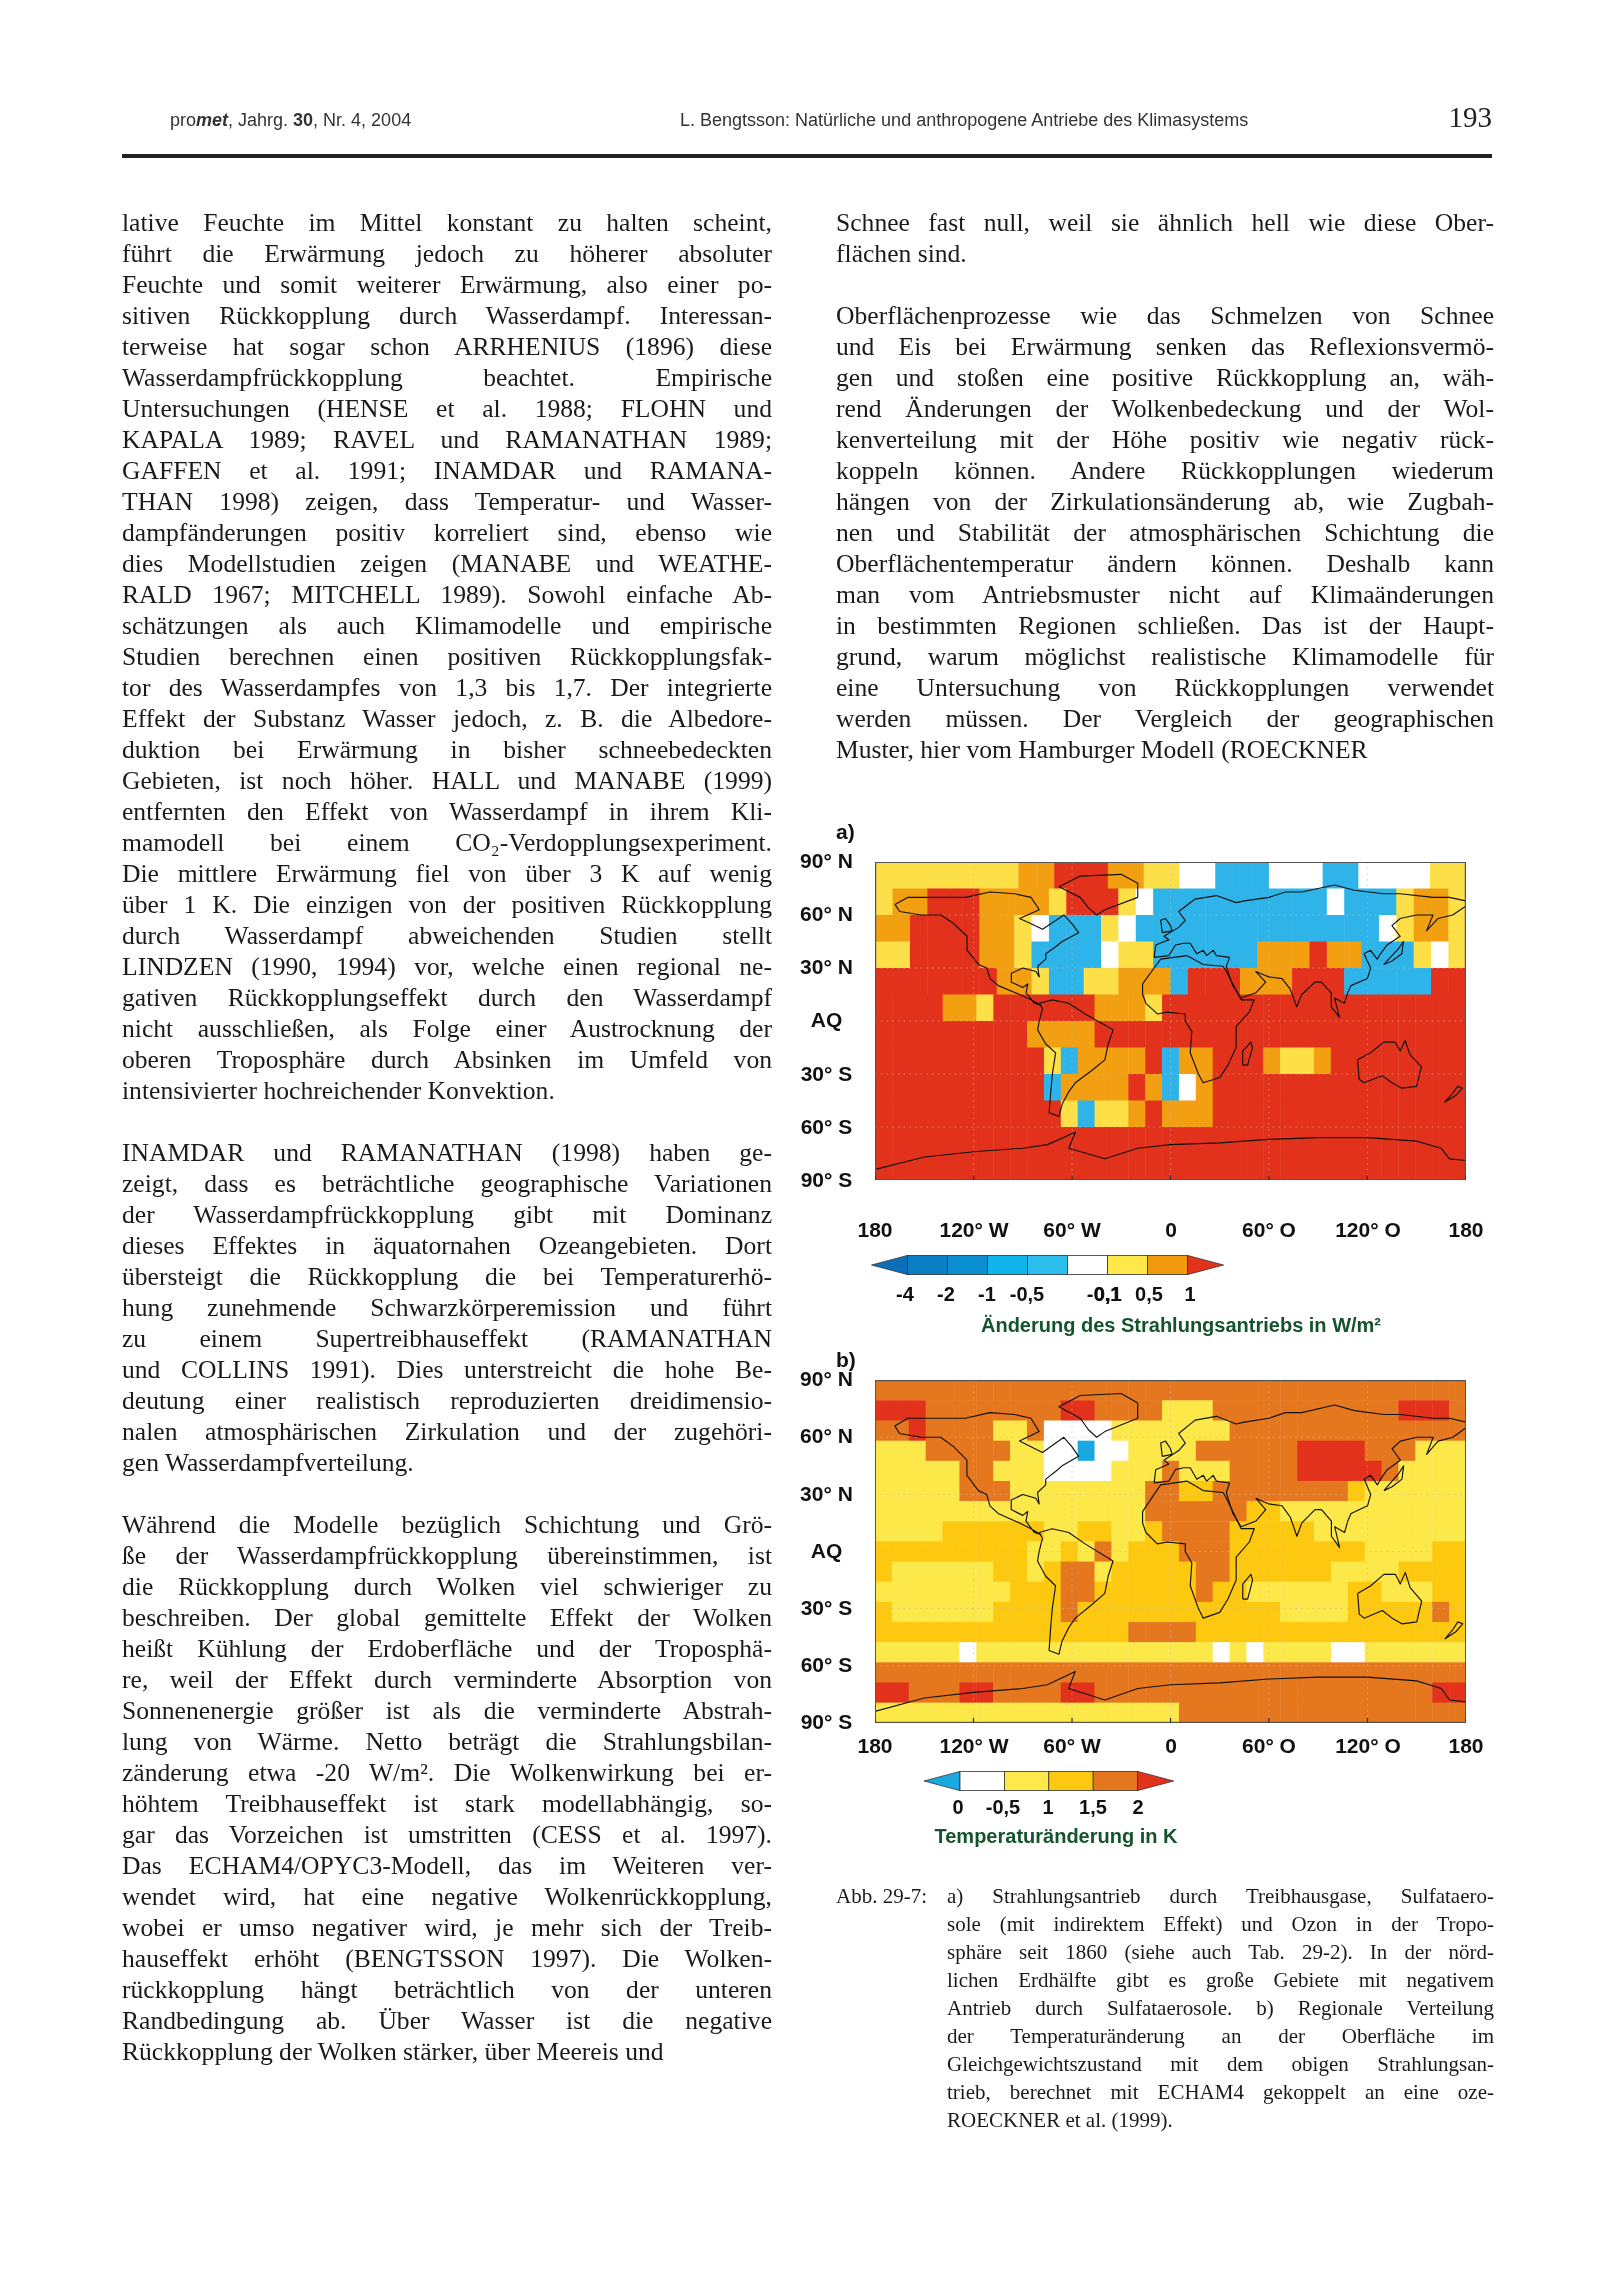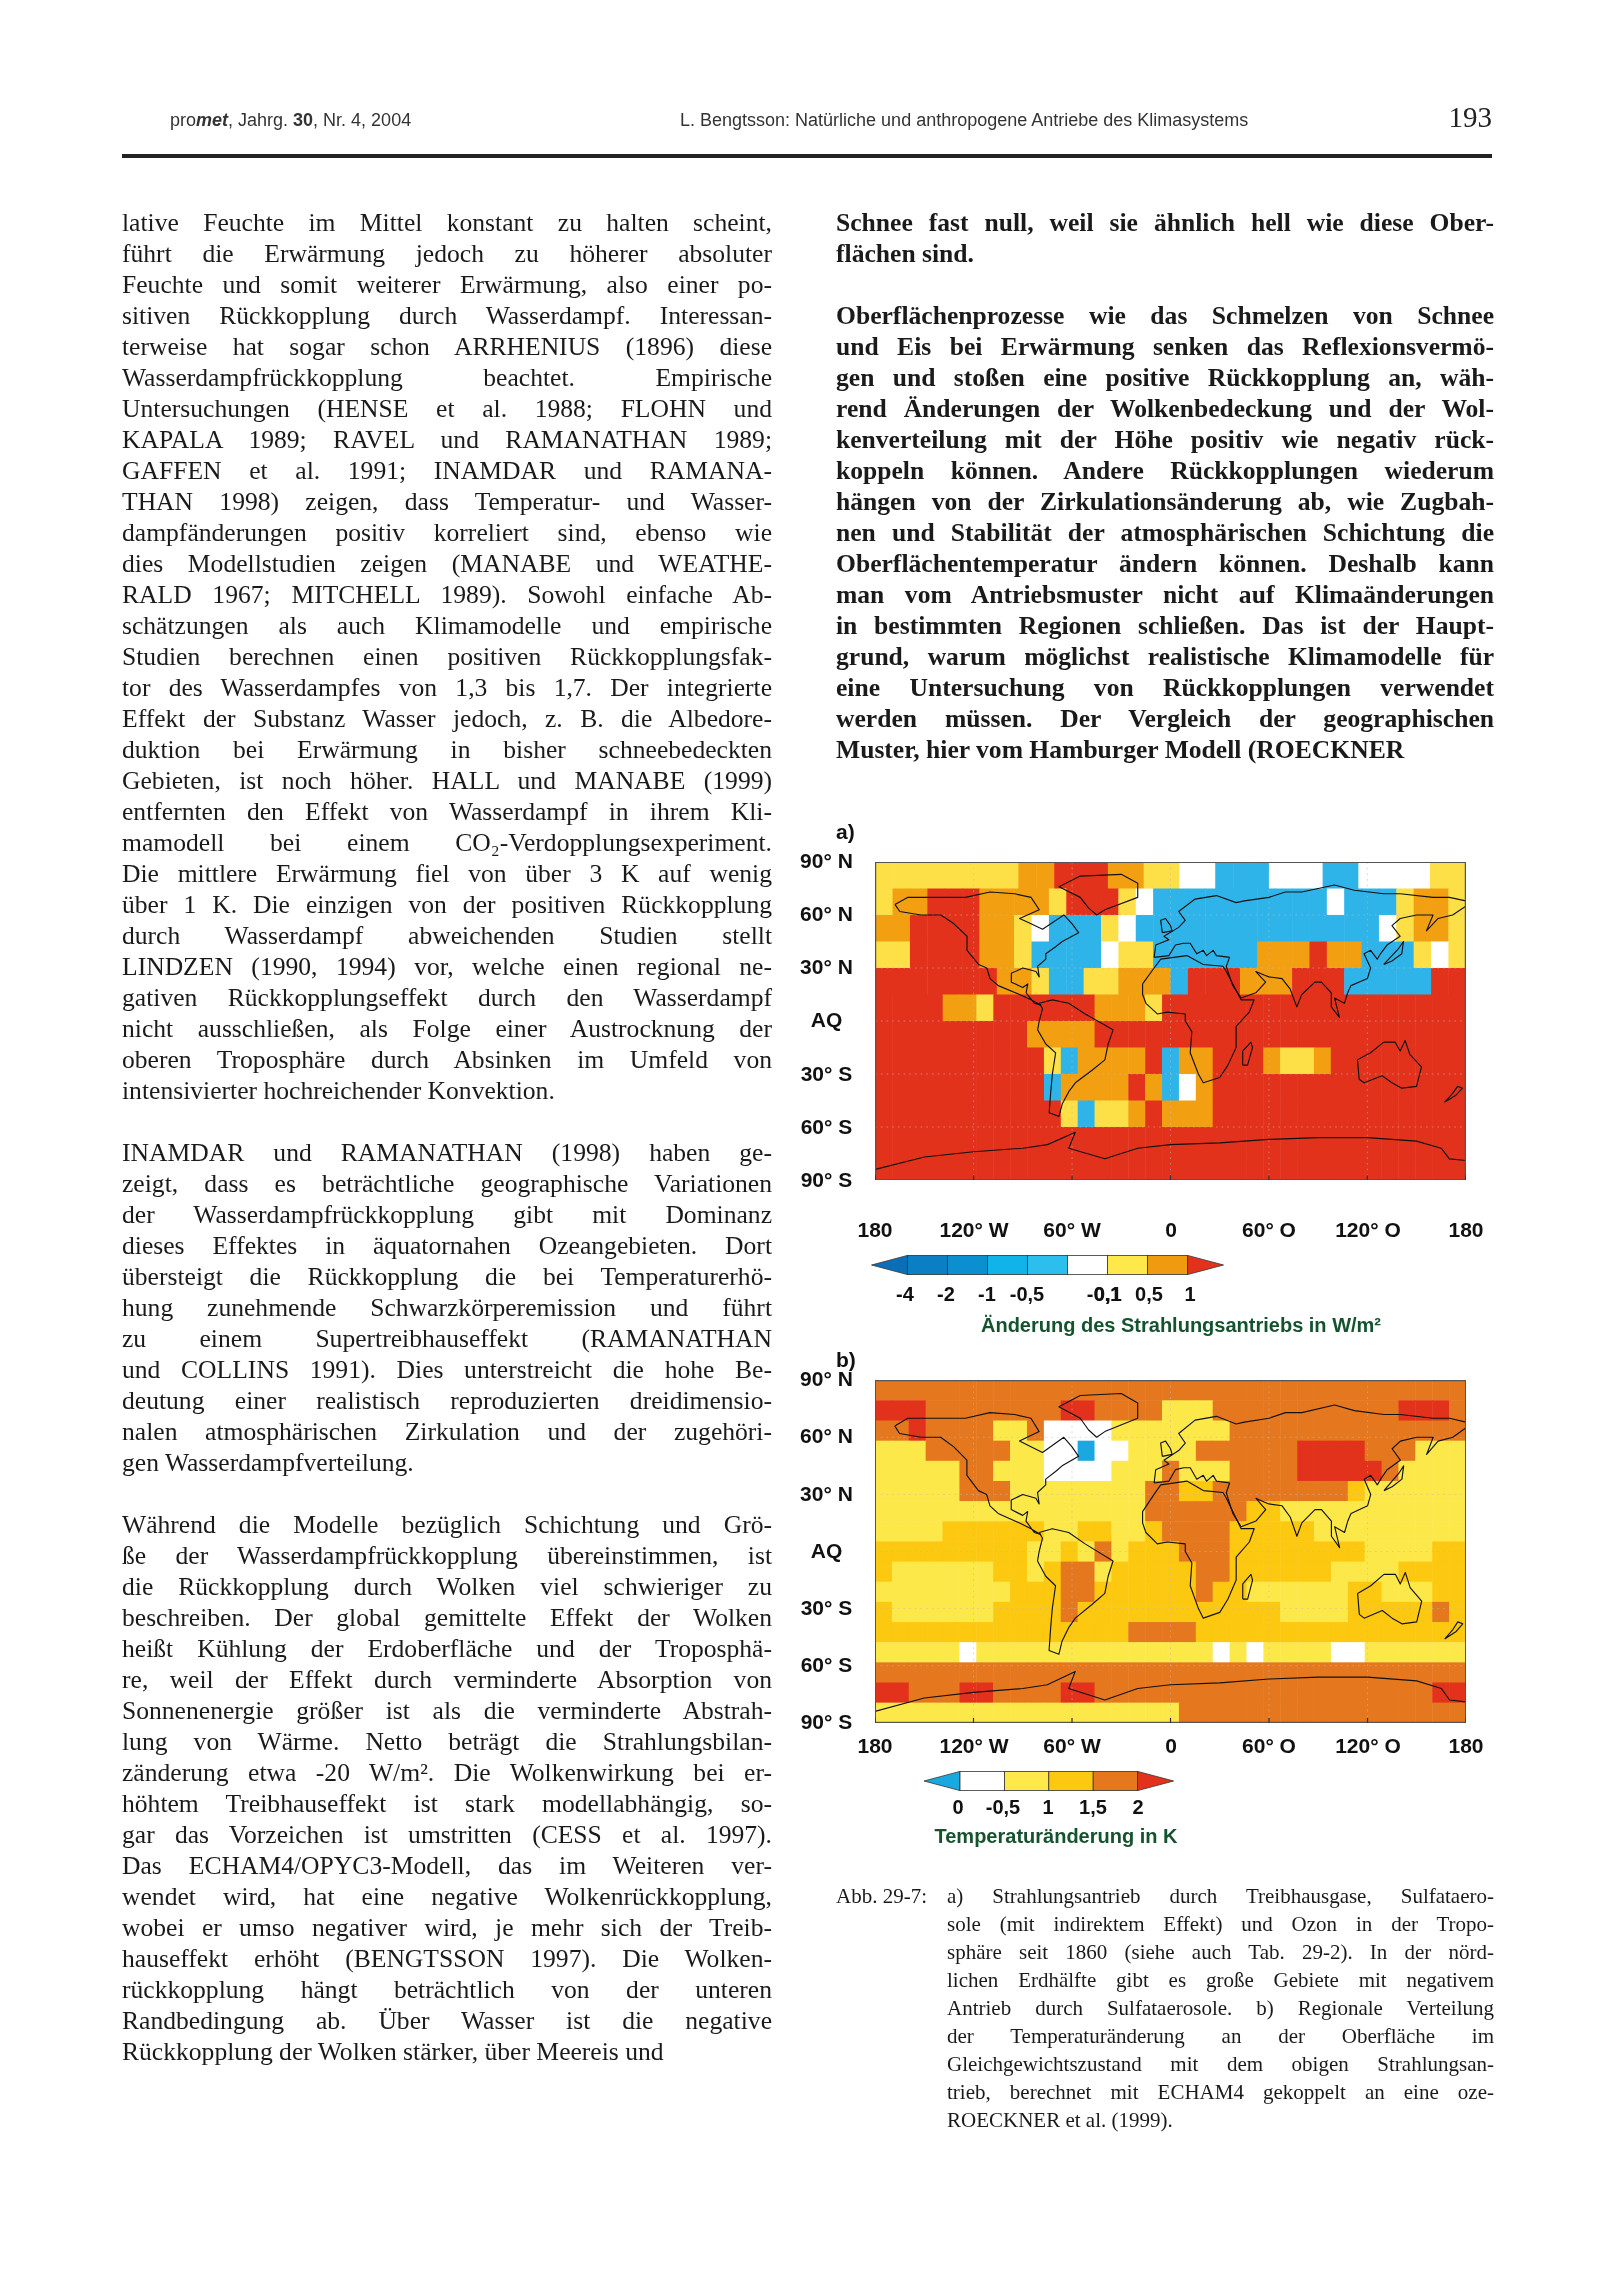--- a/index.html
+++ b/index.html
@@ -4,21 +4,21 @@
 <style>
   html, body { margin:0; padding:0; background:#ffffff; }
   body { width:1624px; height:2295px; position:relative; overflow:hidden; color:#1a1a1a; }
   .hdr { position:absolute; top:110px; font-family:"Liberation Sans", sans-serif; font-size:18px; color:#333;margin-left:48px; }
   .hdr-left { left:122px; }
   .hdr-mid { left:632px; }
   .hdr-page { position:absolute; right:132px; top:101px; font-family:"Liberation Serif", serif; font-size:29px; color:#222; }
   .hdr-rule { position:absolute; left:122px; right:132px; top:154px; height:4px; background:#222; }
   .col { position:absolute; font-family:"Liberation Serif", serif; font-size:25.6px; line-height:31px; text-align:justify; color:#1a1a1a; }
   .col-left { left:122px; top:207px; width:650px; }
-  .col-right { left:836px; top:207px; width:658px;font-weight:bold; }
+  .col-right { left:836px; top:207px; width:658px; }
   .col p { margin:0 0 31px 0; }
   .col p span.line { display:block; text-align:justify; text-align-last:justify; white-space:nowrap; }
   .col p span.line.last { text-align-last:left; }
   .fig-label { position:absolute; font-family:"Liberation Sans", sans-serif; font-weight:bold; font-size:21px; color:#111; }
   .axis-lab { position:absolute; font-family:"Liberation Sans", sans-serif; font-weight:bold; font-size:21px; color:#111; white-space:nowrap; }
   .lat-lab { text-align:center; width:73px; }
   .lon-lab { transform:translateX(-50%); }
   .cb-lab { position:absolute; font-family:"Liberation Sans", sans-serif; font-weight:bold; font-size:20px; color:#111; transform:translateX(-50%); white-space:nowrap; }
   .cb-title { position:absolute; font-family:"Liberation Sans", sans-serif; font-weight:bold; font-size:20px; color:#14532d; white-space:nowrap; transform:translateX(-50%); }
   .map-svg { position:absolute; }

